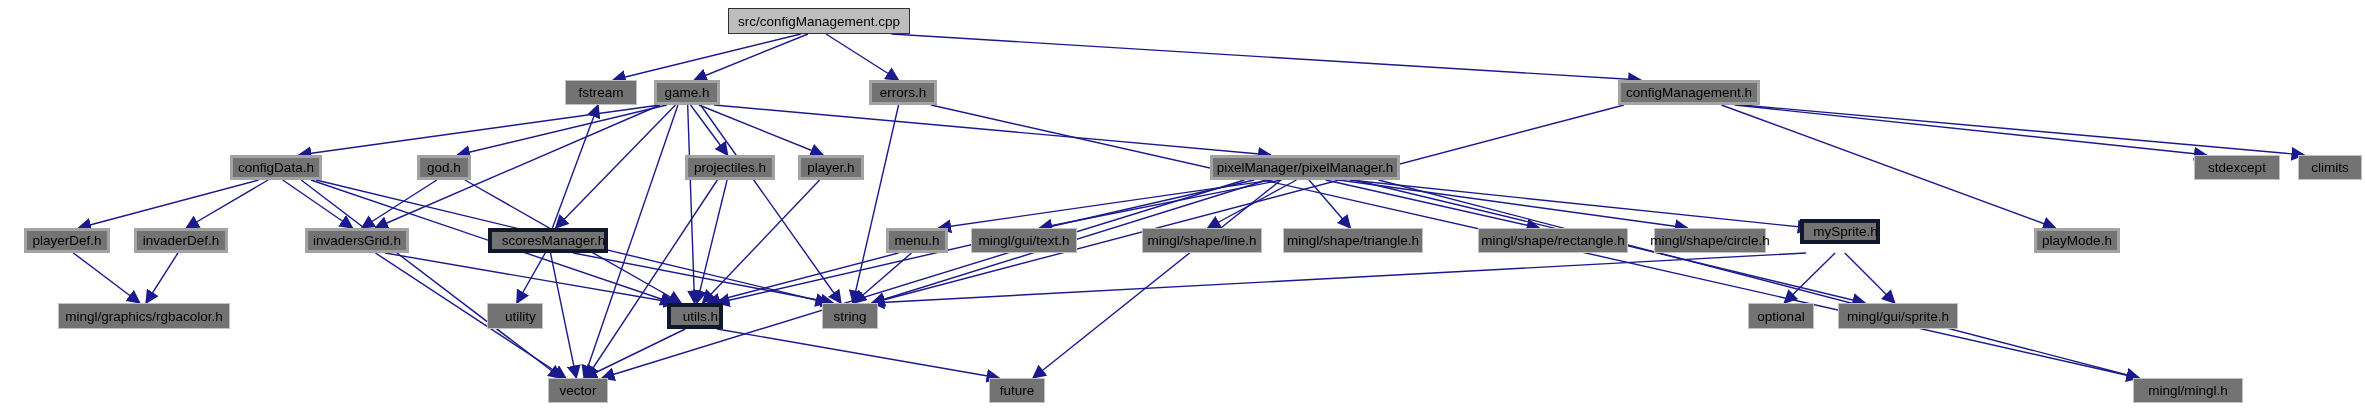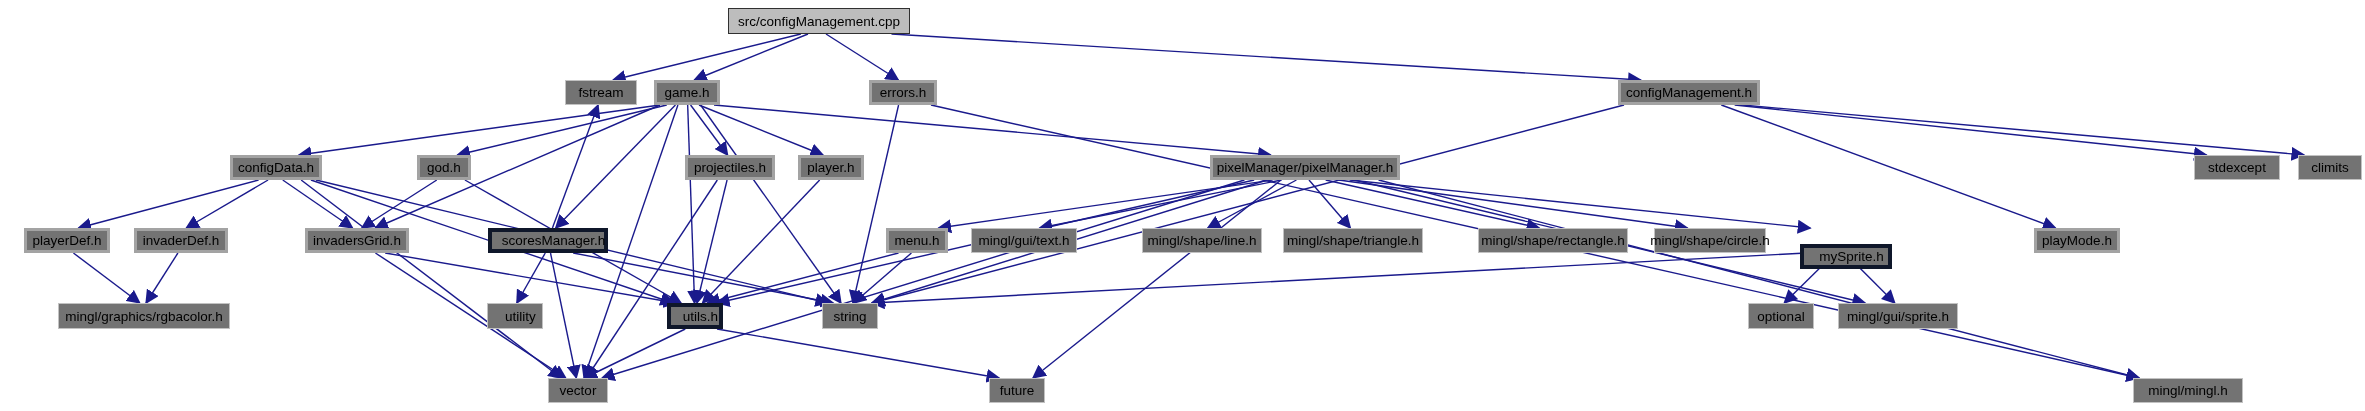--- a/index.html
+++ b/index.html
@@ -106,21 +106,21 @@
       <div class="node proj" style="left: 24px; top: 228px; width: 86px; height: 25px;">playerDef.h</div>
       <div class="node proj" style="left: 134px; top: 228px; width: 94px; height: 25px;">invaderDef.h</div>
       <div class="node proj" style="left: 305px; top: 228px; width: 104px; height: 25px;">invadersGrid.h</div>
       <div class="node proj bold" style="left: 488px; top: 228px; width: 120px; height: 25px;">scoresManager.h</div>
       <div class="node proj" style="left: 886px; top: 228px; width: 62px; height: 25px;">menu.h</div>
       <div class="node ext" style="left: 971px; top: 228px; width: 106px; height: 25px;">mingl/gui/text.h</div>
       <div class="node ext" style="left: 1142px; top: 228px; width: 120px; height: 25px;">mingl/shape/line.h</div>
       <div class="node ext" style="left: 1283px; top: 228px; width: 140px; height: 25px;">mingl/shape/triangle.h</div>
       <div class="node ext" style="left: 1478px; top: 228px; width: 150px; height: 25px;">mingl/shape/rectangle.h</div>
       <div class="node ext" style="left: 1654px; top: 228px; width: 112px; height: 25px;">mingl/shape/circle.h</div>
-      <div class="node proj bold" style="left: 1800px; top: 244px; width: 92px; height: 25px;">mySprite.h</div>
+      <div class="node proj bold" style="left: 1800px; top: 219px; width: 80px; height: 25px;">mySprite.h</div>
       <div class="node proj" style="left: 2034px; top: 228px; width: 86px; height: 25px;">playMode.h</div>
       <div class="node ext" style="left: 58px; top: 303px; width: 172px; height: 26px;">mingl/graphics/rgbacolor.h</div>
       <div class="node ext" style="left: 487px; top: 303px; width: 56px; height: 26px; padding-left: 16px;">utility</div>
       <div class="node proj bold" style="left: 667px; top: 303px; width: 56px; height: 26px;">utils.h</div>
       <div class="node ext" style="left: 822px; top: 303px; width: 56px; height: 26px;">string</div>
       <div class="node ext" style="left: 1748px; top: 303px; width: 66px; height: 26px;">optional</div>
       <div class="node ext" style="left: 1838px; top: 303px; width: 120px; height: 26px;">mingl/gui/sprite.h</div>
       <div class="node ext" style="left: 548px; top: 378px; width: 60px; height: 25px;">vector</div>
       <div class="node ext" style="left: 989px; top: 378px; width: 56px; height: 25px;">future</div>
       <div class="node ext" style="left: 2133px; top: 378px; width: 110px; height: 25px;">mingl/mingl.h</div>

